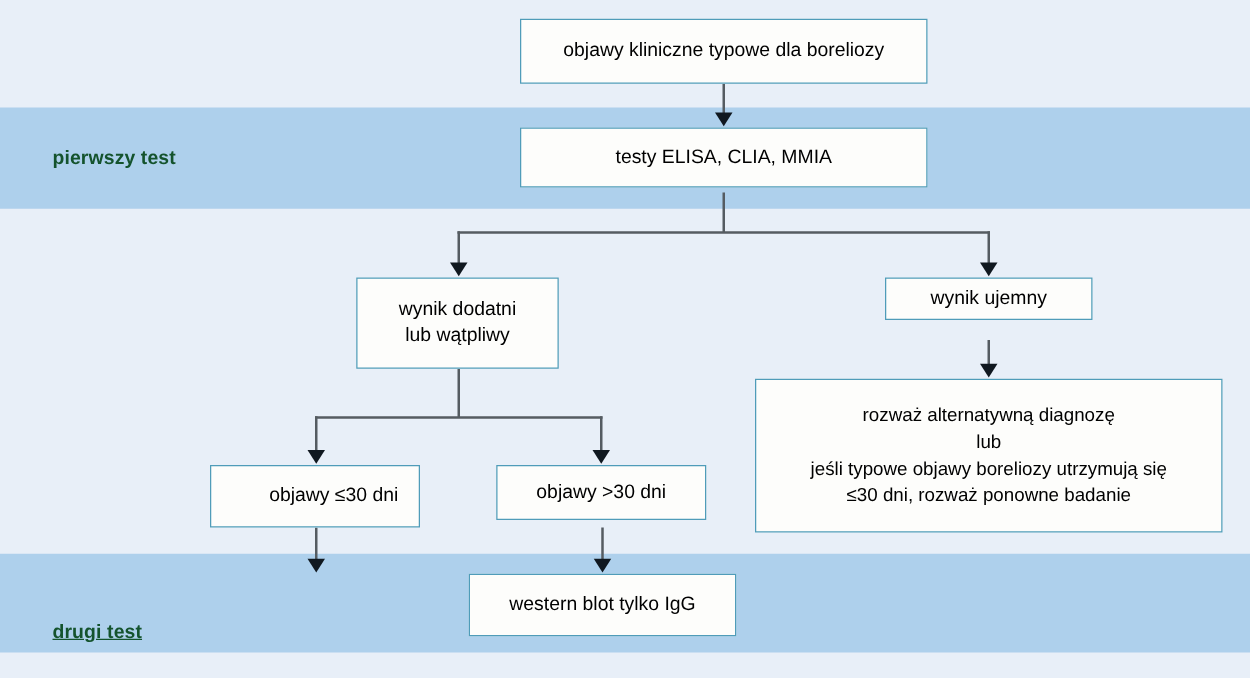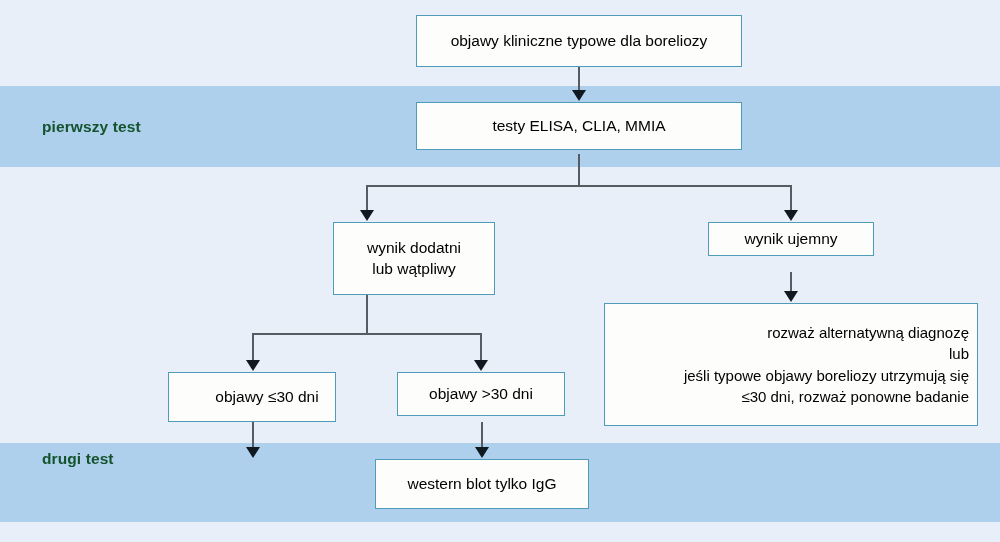--- a/index.html
+++ b/index.html
@@ -34,21 +34,21 @@
     position: absolute;
     left: 22px;
     font-size: 15.5px;
     font-weight: bold;
     color: #14532d;
     letter-spacing: 0.1px;
     white-space: nowrap;
     margin-left: 20px;
   }
   .band-label-first  { top: 118px; }
-  .band-label-second { top: 450px; }
+  .band-label-second { top: 497px; text-decoration: underline; }
 
   
   .node {
     position: absolute;
     box-sizing: border-box;
     background: #fdfdfb;
     border: 1.6px solid #4f9cb9;
     display: flex;
     align-items: center;
     justify-content: center;
@@ -58,24 +58,24 @@
     line-height: 1.33;
     padding: 2px 8px;
     z-index: 3;
   }
   .node .lines { width: 100%; }
   .node .lines span { display: block; }
 
   
   #node-symptoms      { left: 416px; top: 15px;  width: 326px; height: 52px; }
   #node-firsttests    { left: 416px; top: 102px; width: 326px; height: 48px; }
-  #node-positive      { left: 285px; top: 222px; width: 162px; height: 73px; margin-left: 48px; }
+  #node-positive      { left: 285px; top: 222px; width: 162px; height: 73px; }
   #node-negative      { left: 708px; top: 222px; width: 166px; height: 34px; }
   #node-alternative   { left: 604px; top: 303px; width: 374px; height: 123px;
-                        font-size: 15px; line-height: 1.42; text-align: right; }
+                        font-size: 15px; line-height: 1.42; }
   #node-le30          { left: 168px; top: 372px; width: 168px; height: 50px; padding-left: 38px; }
   #node-gt30          { left: 397px; top: 372px; width: 168px; height: 44px; }
   #node-wb-igm-igg    { left: 145px; top: 459px; width: 214px; height: 50px; }
   #node-wb-igg        { left: 375px; top: 459px; width: 214px; height: 50px; }
 
   
   .line {
     position: absolute;
     background: #555c62;
     z-index: 2;

